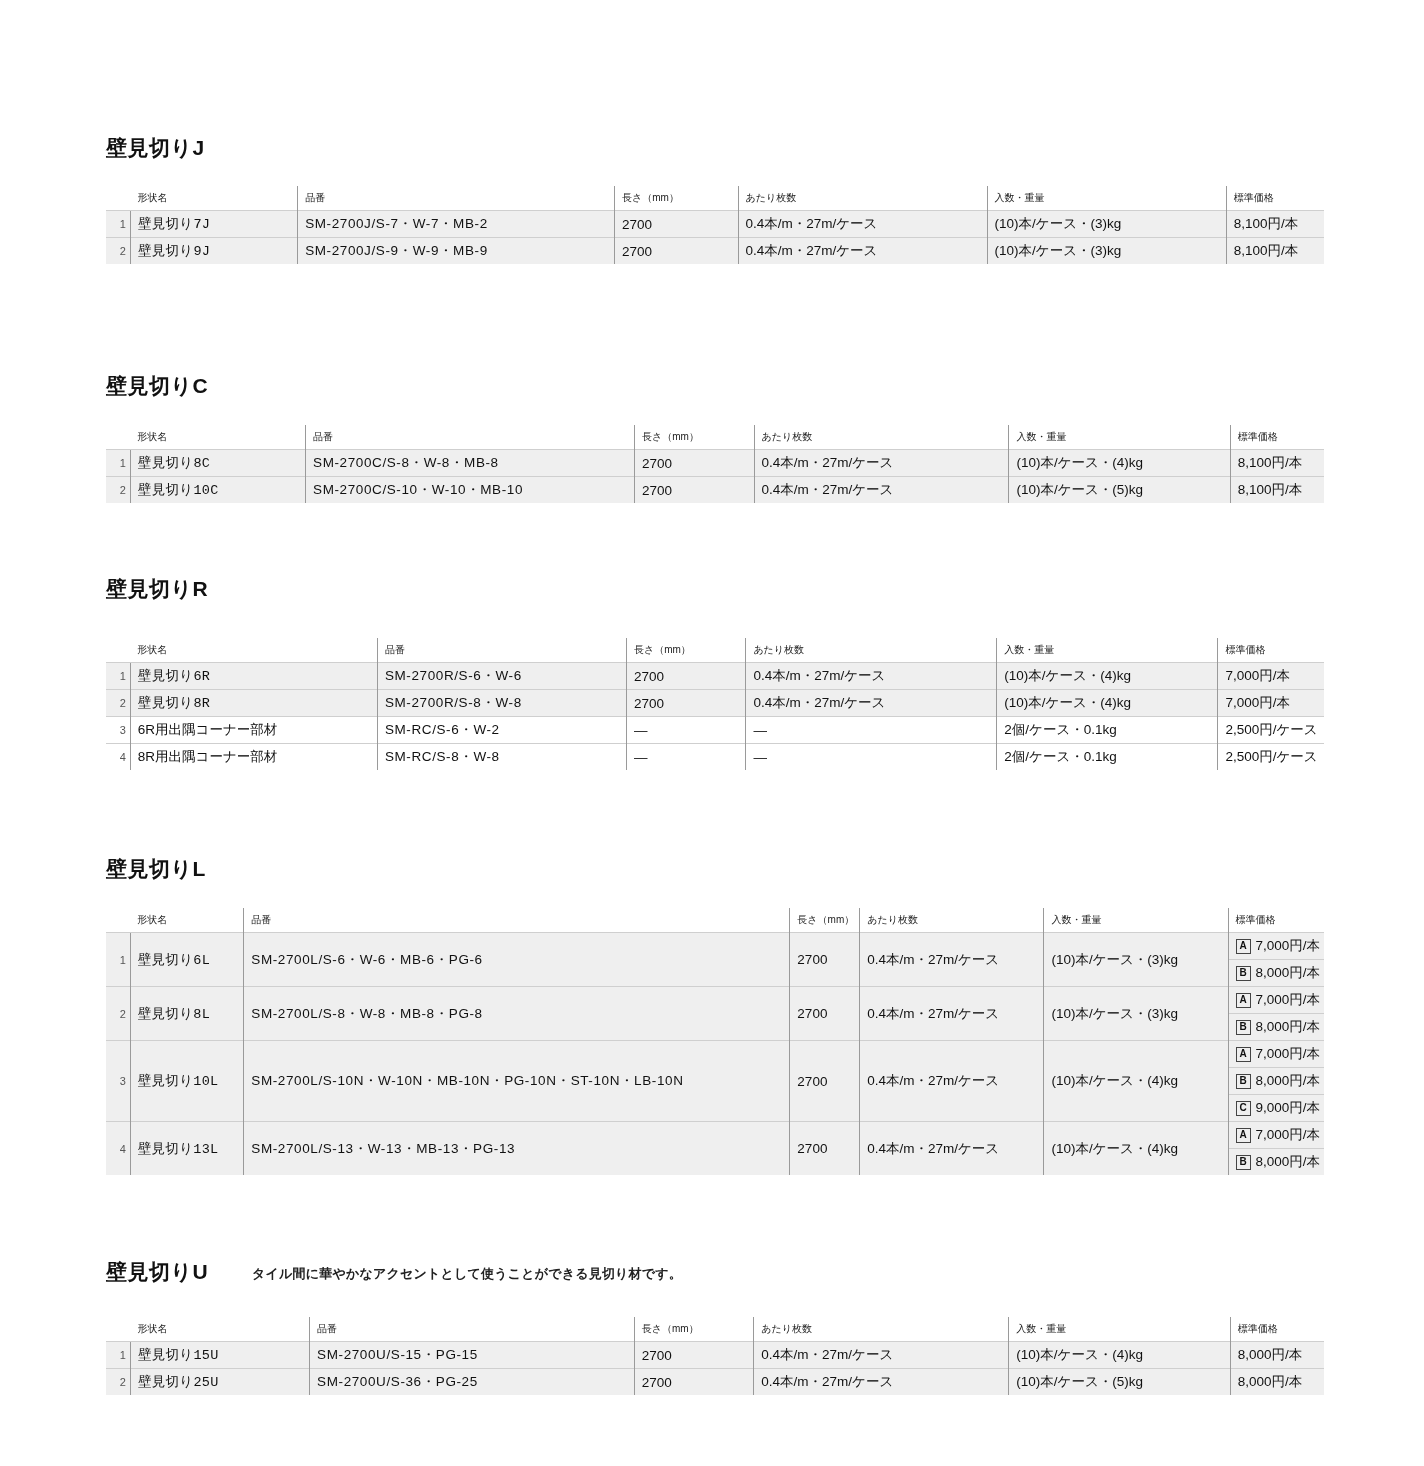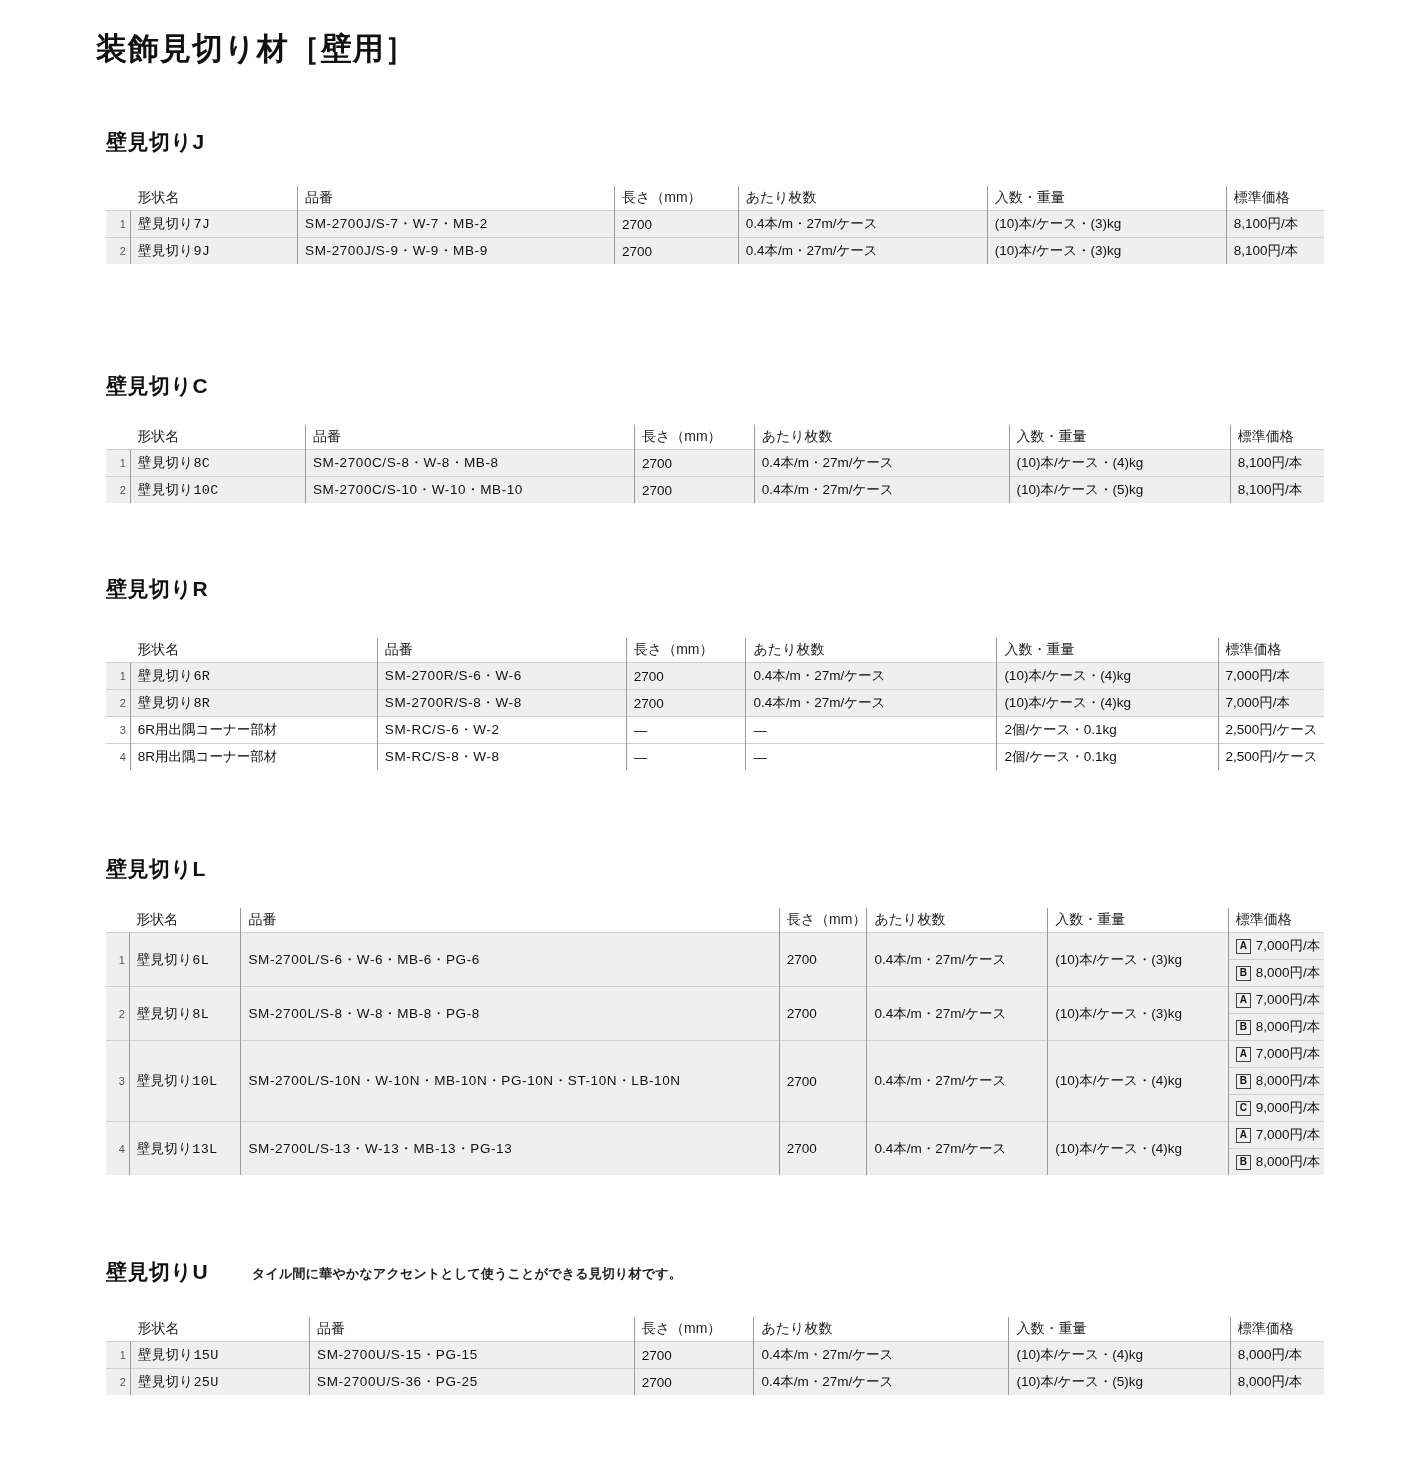--- a/index.html
+++ b/index.html
@@ -50,21 +50,21 @@
     font-size: 13.5px;
   }
   table.tbl th, table.tbl td {
     padding: 0;
     vertical-align: middle;
     text-align: left;
     font-weight: normal;
   }
   
   .tbl thead th {
-    font-size: 14px;
+    font-size: 10px;
     color: #222;
     height: 24px;
     padding-left: 7px;
     border-left: 1px solid #9a9a9a;
     white-space: nowrap;
     font-weight: normal;
   }
   .tbl thead th.noline {
     border-left: none;
   }
@@ -128,23 +128,22 @@
   }
   .pricecell {
     white-space: nowrap;
   }
 </style>
 </head>
 <body>
 
 <div class="page">
 
-  <div class="page-title">装飾見切り材［壁用］</div>
-
-  <div class="section-head" style="top:128px;">壁見切りJ</div>
+
+  <div class="section-head" style="top:134px;">壁見切りJ</div>
   <table class="tbl" style="left:106px; top:186px; width:1218px;">
     <colgroup>
       <col style="width:20px">
         <col style="width:168px">
         <col style="width:318px">
         <col style="width:124px">
         <col style="width:250px">
         <col style="width:240px">
         <col style="width:98px">
     </colgroup>

